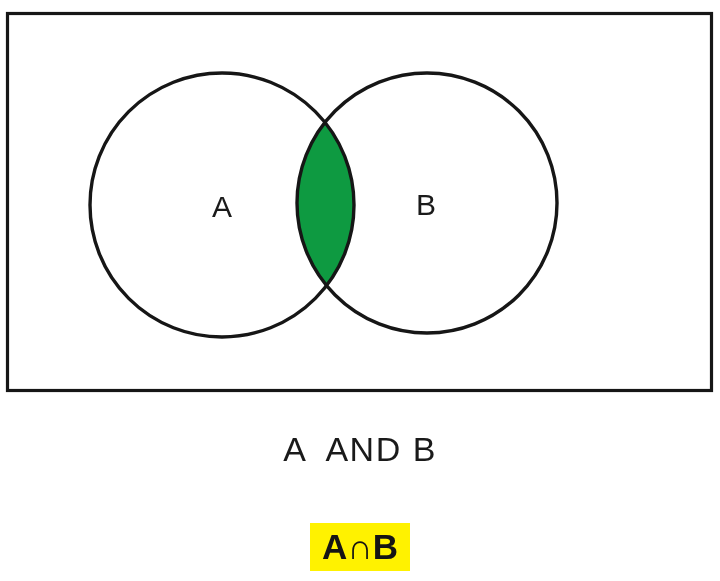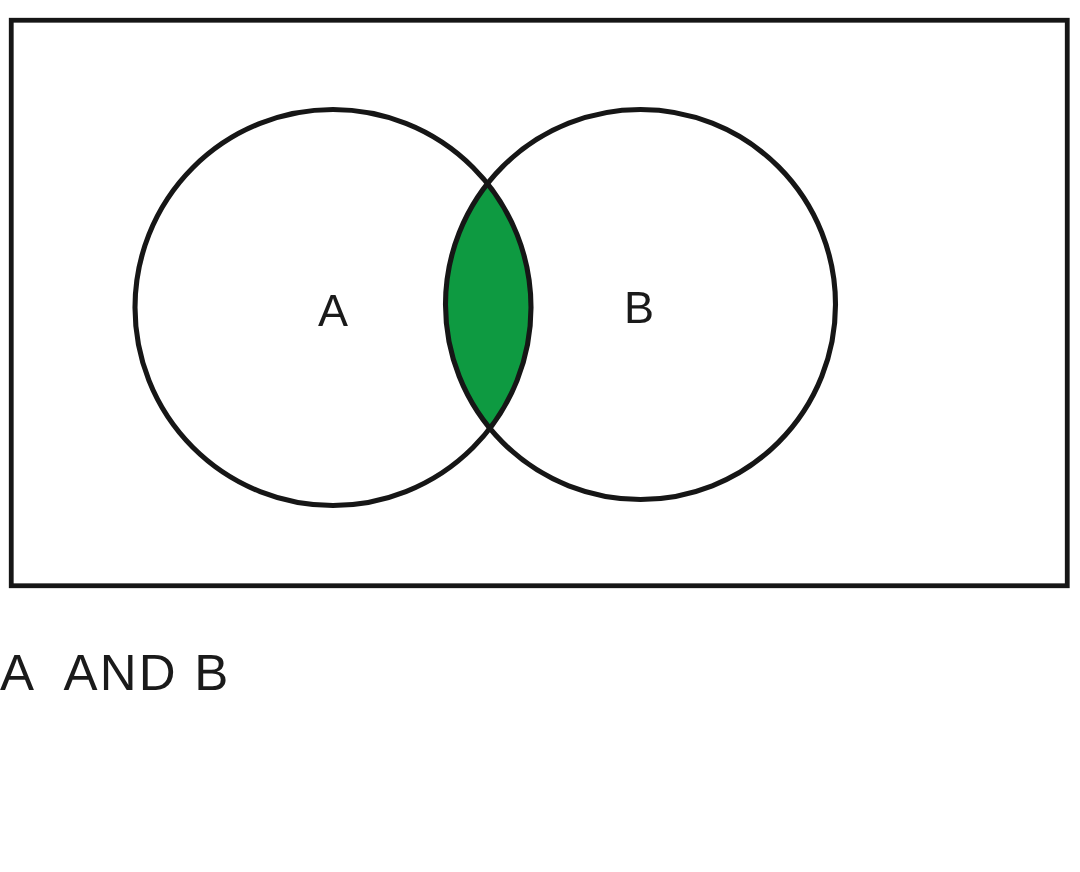--- a/index.html
+++ b/index.html
@@ -31,20 +31,21 @@
   #venn-svg {
     display: block;
   }
 
   
   #operation-caption {
     position: absolute;
     left: 0;
     top: 428px;
     width: 720px;
+    text-align: center;
     font-size: 34px;
     font-weight: 400;
     letter-spacing: 1.5px;
     color: #1a1a1a;
     line-height: 42px;
     white-space: pre;
   }
 
   
   #notation-wrap {
@@ -94,14 +95,17 @@
       <circle cx="222" cy="205" r="132" fill="none" stroke="#161616" stroke-width="3.4"></circle>
       <circle cx="427" cy="203" r="130" fill="none" stroke="#161616" stroke-width="3.4"></circle>
 
       <text id="label-a" x="222" y="217" text-anchor="middle" font-family="Liberation Sans, sans-serif" font-size="30" fill="#1a1a1a">A</text>
       <text id="label-b" x="426" y="215" text-anchor="middle" font-family="Liberation Sans, sans-serif" font-size="30" fill="#1a1a1a">B</text>
     </svg>
   </div>
 
   <div id="operation-caption">A  AND B</div>
 
+  <div id="notation-wrap">
+    <span id="set-notation" style="background: rgb(255, 242, 0);">A∩B</span>
+  </div>
 
 </div>
 
 </body></html>

